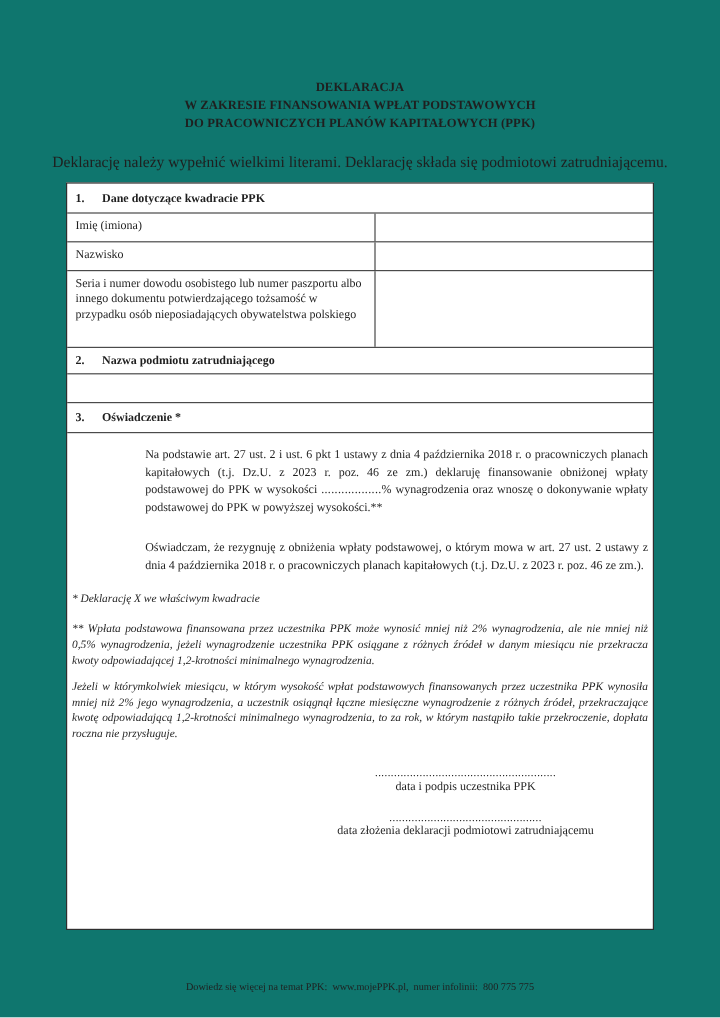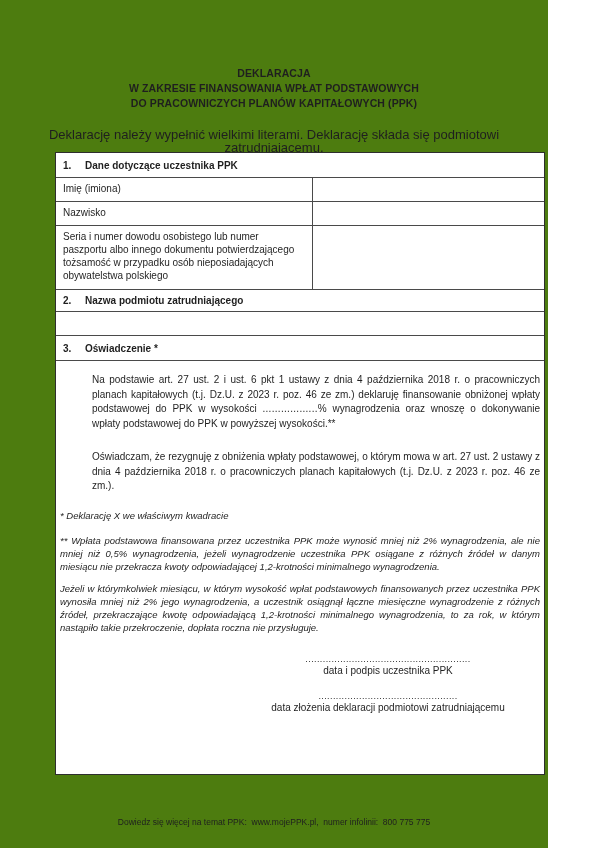--- a/index.html
+++ b/index.html
@@ -1,21 +1,21 @@
 <!DOCTYPE html>
 <html><head>
 <meta charset="utf-8">
 <style>
   html, body { margin:0; padding:0; background:#ffffff; }
   .page {
     position:relative;
-    width:548px; height:848px;
-    background:#4d7c0f;
+    width:600px; height:848px;
+    background:#0f766e;
     color:#1f1f1f;
-    font-family:Liberation Sans, sans-serif;
+    font-family:Liberation Serif, serif;
     overflow:hidden;
   }
   .title-block {
     padding-top:66px;
     text-align:center;
     font-weight:bold;
     font-size:10.5px;
     line-height:15px;
     letter-spacing:0.1px;
   }
@@ -47,21 +47,21 @@
   .cell.lbl {
     width:257px; flex:none;
     border-right:1px solid #4a4a4a;
     padding:4px 8px 3px 7px;
   }
   .cell.val { flex:1; }
   .h25 { height:25px; } .h24 { height:24px; }
   .h36 { height:36px; } .h64 { height:64px;justify-content:space-between; } .h22 { height:22px; }
   .content { flex:1; border-bottom:none; font-size:10px; position:relative; }
   .p-main {
-    margin:12px 4px 0 36px;
+    margin:12px 4px 0 65px;
     text-align:justify;
     font-size:10px;
     line-height:14.5px;
   }
   .p2 { margin-top:19px; }
   .blank-dots { letter-spacing:0.3px; }
   .fn {
     font-style:italic;
     font-size:9.5px;
     line-height:13px;
@@ -103,21 +103,21 @@
     <div>W ZAKRESIE FINANSOWANIA WPŁAT PODSTAWOWYCH</div>
     <div>DO PRACOWNICZYCH PLANÓW KAPITAŁOWYCH (PPK)</div>
   </div>
 
   <p class="intro">Deklarację należy wypełnić wielkimi literami. Deklarację składa się podmiotowi zatrudniającemu.</p>
 
   <div class="box">
 
     <div class="row sec h25">
       <span class="num">1.</span>
-      <span>Dane dotyczące uczestnika PPK</span>
+      <span>Dane dotyczące kwadracie PPK</span>
     </div>
 
     <div class="row two h24">
       <div class="cell lbl">Imię (imiona)</div>
       <div class="cell val"></div>
     </div>
 
     <div class="row two h24">
       <div class="cell lbl">Nazwisko</div>
       <div class="cell val"></div>

